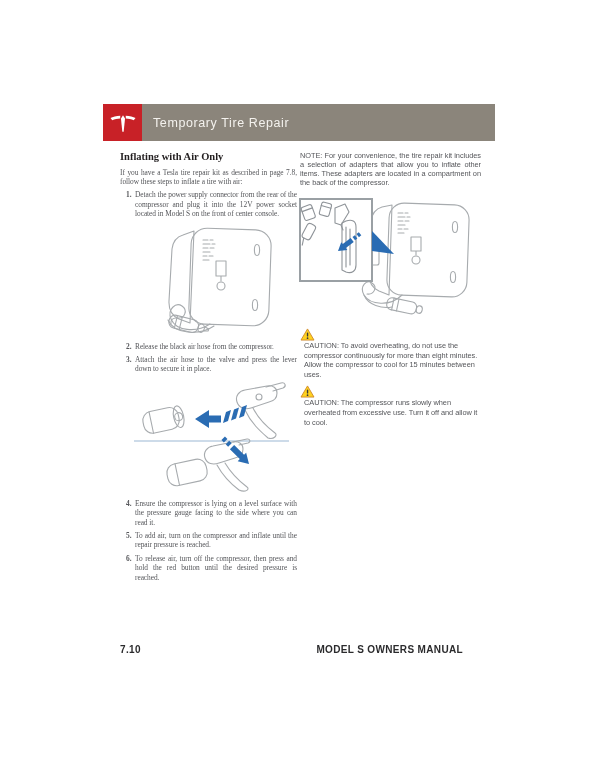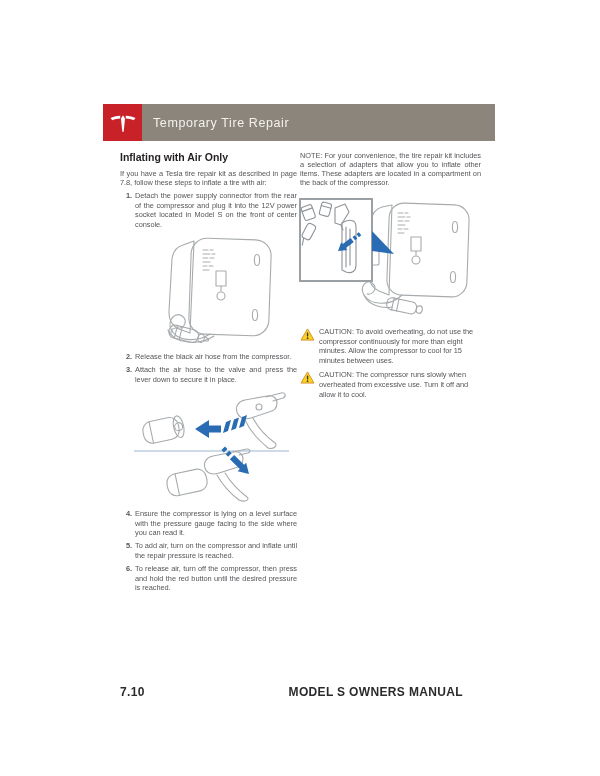--- a/index.html
+++ b/index.html
@@ -7,38 +7,38 @@
     width:600px;height:776px;position:relative;background:#ffffff;
     font-family:"Liberation Sans", sans-serif;overflow:hidden;
     -webkit-font-smoothing:antialiased;
   }
   
   .header{position:absolute;left:103px;top:104px;width:392px;height:37px;display:flex;border-radius:12px;}
   .logo-box{width:39px;height:37px;background:#c82127;flex:none;display:flex;align-items:center;justify-content:center;}
   .banner{flex:1;background:#8b857b;display:flex;align-items:center;padding-left:11px;}
   .banner-title{color:#f4f2ee;font-size:12.5px;letter-spacing:.6px;font-weight:400;}
   
-  .col-left{position:absolute;left:120px;top:151px;width:177px;}
+  .col-left{position:absolute;left:120px;top:151px;width:177px;font-family:Liberation Serif, serif;}
   .col-right{position:absolute;left:300px;top:151px;width:181px;}
   .section-heading{font-size:10.5px;font-weight:bold;color:#231f20;margin:0 0 6px 0;}
   .body-text{font-size:7.4px;line-height:9px;letter-spacing:-.05px;color:#55565a;text-align:justify;margin:0 0 4px 0;}
   .steps{margin:0;padding:0;}
   .step{display:flex;font-size:7.4px;line-height:9.6px;letter-spacing:-.05px;color:#55565a;margin:0 0 3.5px 0;padding-left:6px;}
   .step-num{width:9px;flex:none;font-weight:bold;}
   .step-text{flex:1;text-align:justify;}
   .figure{display:block;}
   .fig1{margin:4px 0 6px 26px;}
   .fig2{margin:2px 0 4px 13px;}
   .fig3{margin:10px 0 4px -2px;}
-  .caution{display:flex;margin:0 0 5px 0;}
+  .caution{display:flex;margin:0 0 5px 0;flex-direction:column;}
   .caution-icon{flex:none;width:15px;padding-top:1px;}
   .caution-text{flex:1;font-size:7.4px;line-height:9.6px;letter-spacing:-.05px;color:#55565a;margin-left:4px;text-align:left;}
   
   .footer{position:absolute;left:120px;top:644px;width:343px;display:flex;justify-content:space-between;
-    font-size:12px;font-weight:bold;color:#2b2b2d;letter-spacing:.35px;margin-top:41px;}
+    font-size:10px;font-weight:bold;color:#2b2b2d;letter-spacing:.35px;}
   svg{display:block;}
 </style>
 </head>
 <body>
 
 <div>
 
   <div class="header">
     <div class="logo-box">
       <svg width="30" height="30" viewBox="0 0 40 38">

